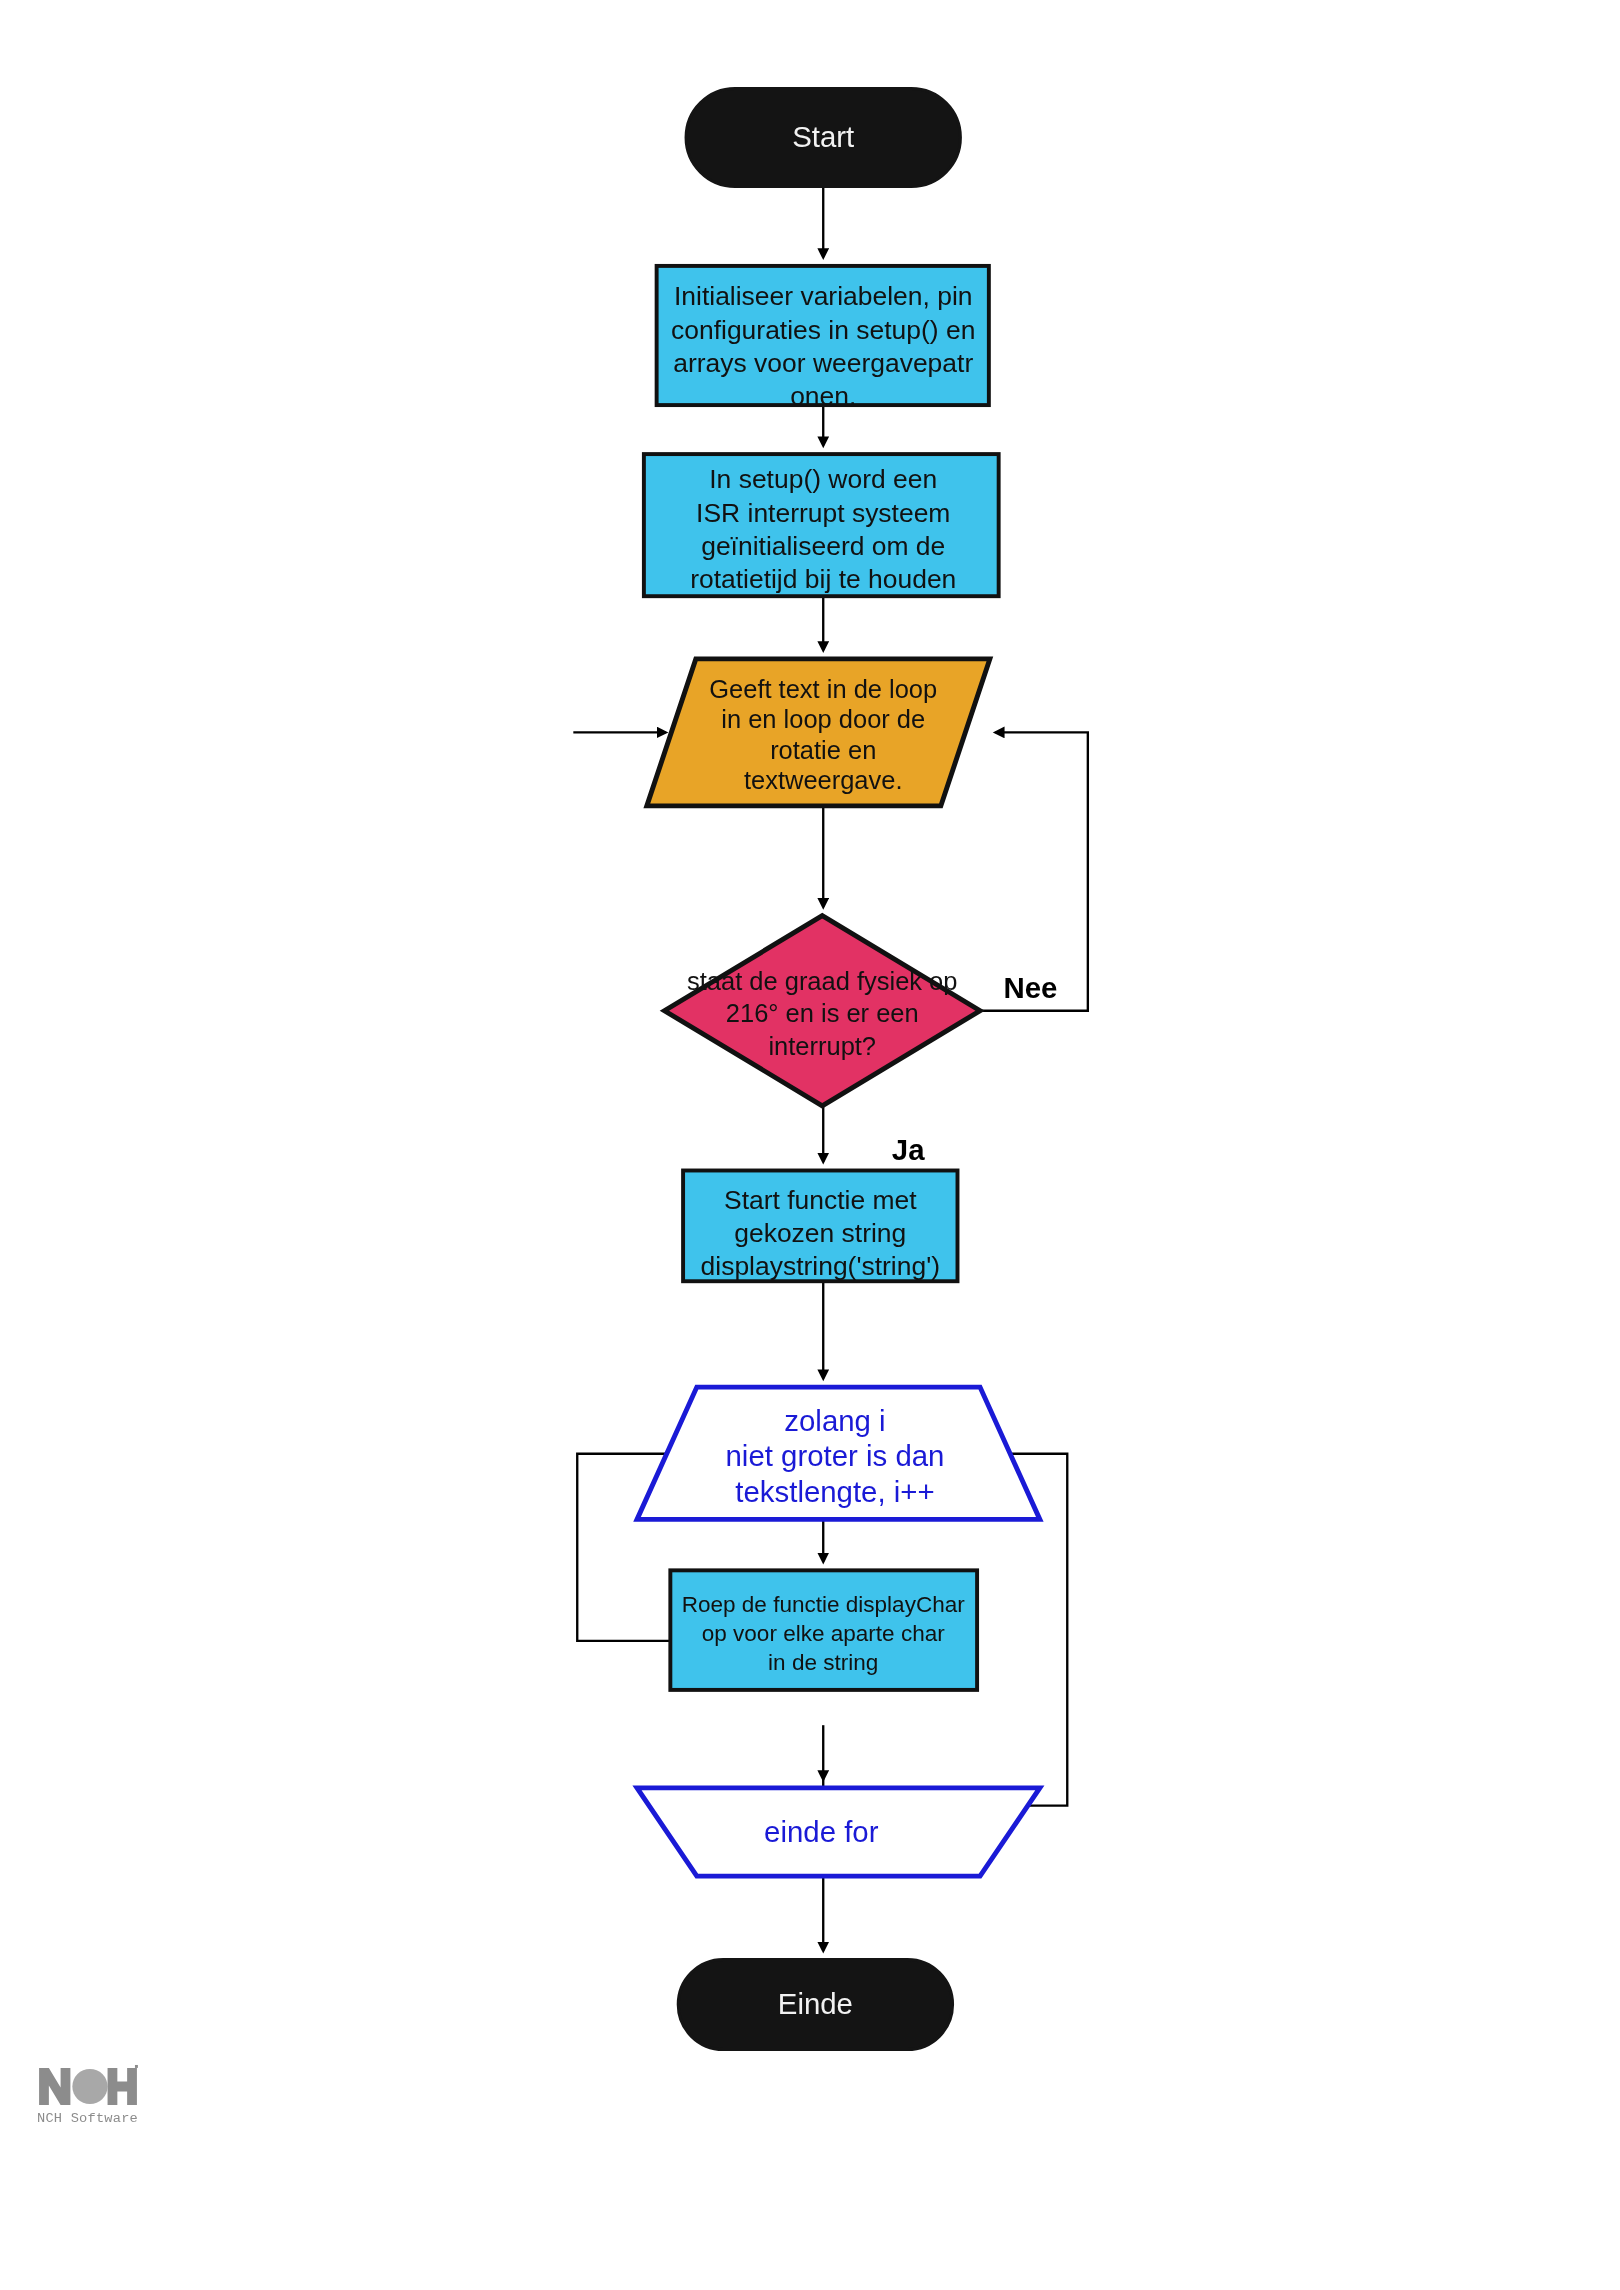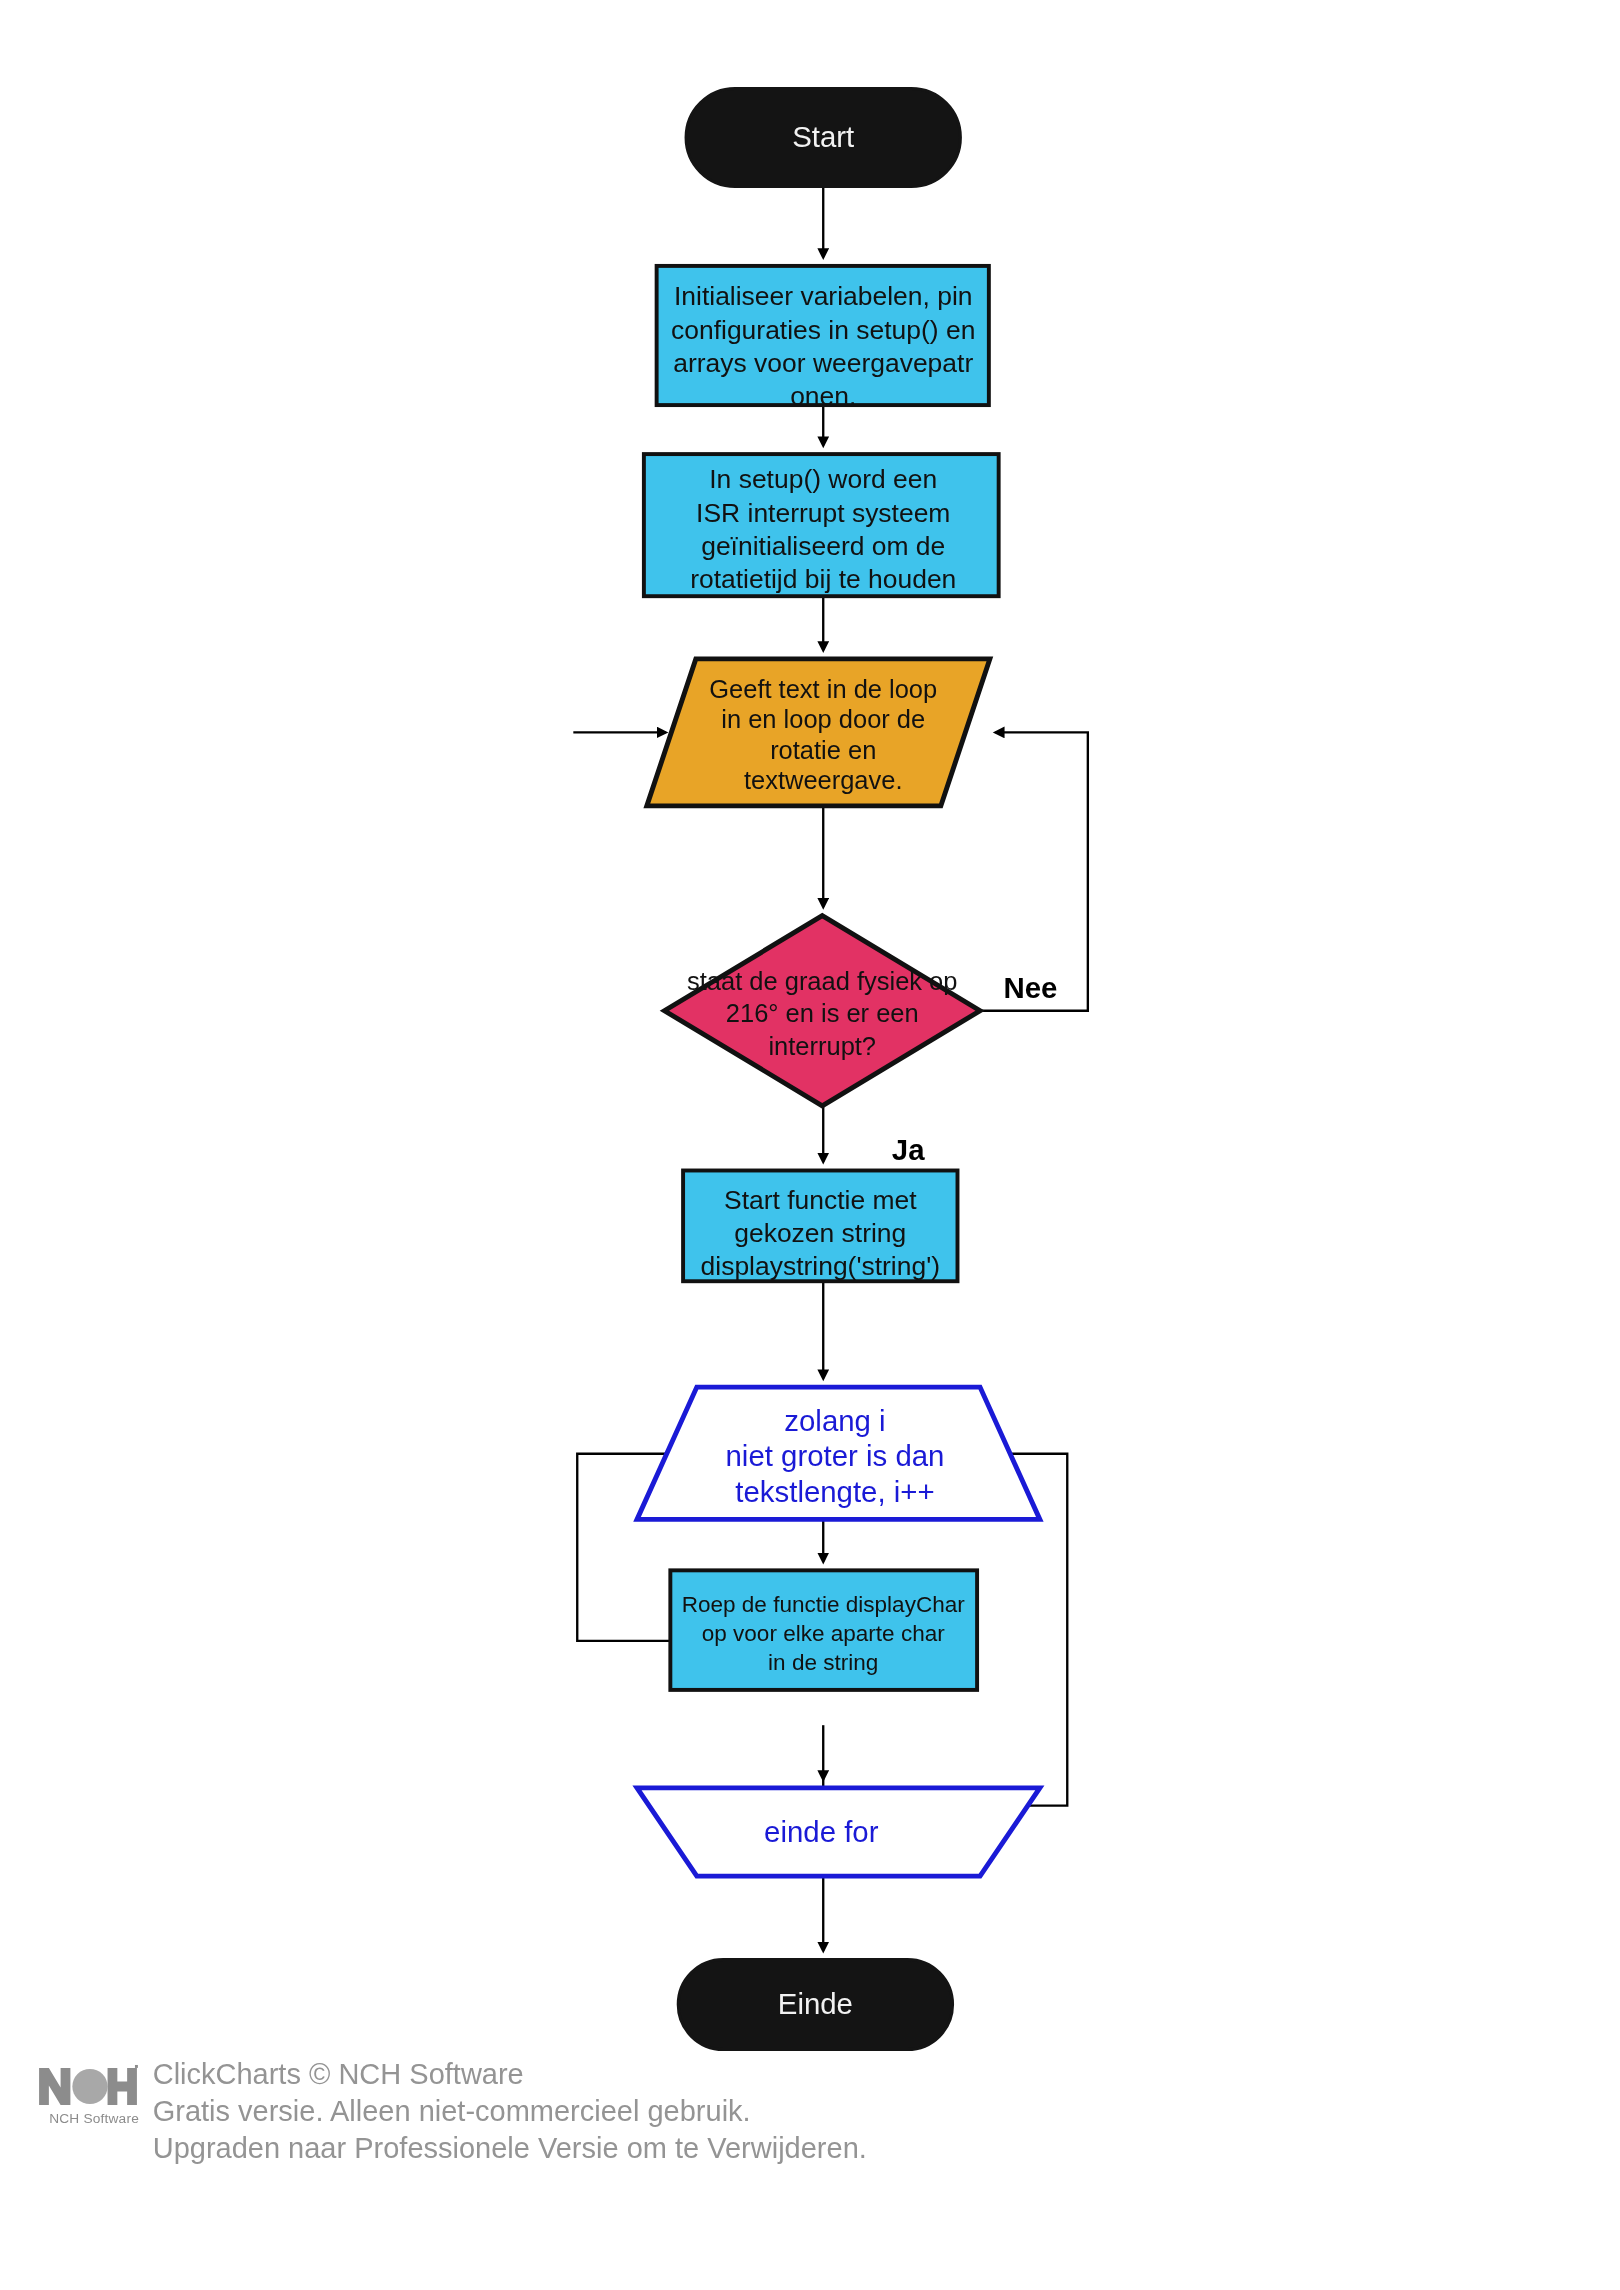--- a/index.html
+++ b/index.html
@@ -57,26 +57,26 @@
     flex: 0 0 auto;
     padding-top: 7.8px;
   }
   #nch-logo .mark {
     position: relative;
     width: 102px;
     height: 45px;
   }
   #nch-logo .mark svg { display: block; }
   #nch-logo .sub {
-    font-family: Liberation Sans, sans-serif;
+    font-family: Liberation Mono, monospace;
     font-size: 13.7px;
     color: #8c8c8c;
     letter-spacing: 0.2px;
     margin-top: 2px;
-    text-align: right;
+    text-align: left;
     width: 102px;
   }
   #footer-lines {
     font-family: "Liberation Sans", sans-serif;
     font-size: 29px;
     line-height: 1.28;
     color: #949494;
     white-space: nowrap;
   }
 </style>
@@ -212,21 +212,16 @@
           <circle cx="54" cy="23" r="18" fill="#a8a8a8"></circle>
           <path d="M54,9 a14,14 0 1,0 0,28 a10,10 0 1,1 0,-28 Z" fill="#ffffff"></path>
 
           <path d="M72,4 L82,4 L82,18 L92,18 L92,4 L102,4 L102,42 L92,42 L92,28 L82,28 L82,42 L72,42 Z" fill="#8c8c8c"></path>
 
           <rect x="100" y="1" width="3" height="3" fill="#8c8c8c"></rect>
         </svg>
       </div>
       <div class="sub">NCH Software</div>
     </div>
-    <div id="footer-lines">
-      <div>ClickCharts © NCH Software</div>
-      <div>Gratis versie. Alleen niet-commercieel gebruik.</div>
-      <div>Upgraden naar Professionele Versie om te Verwijderen.</div>
-    </div>
   </div>
 
 </div>
 
 
 </body></html>

